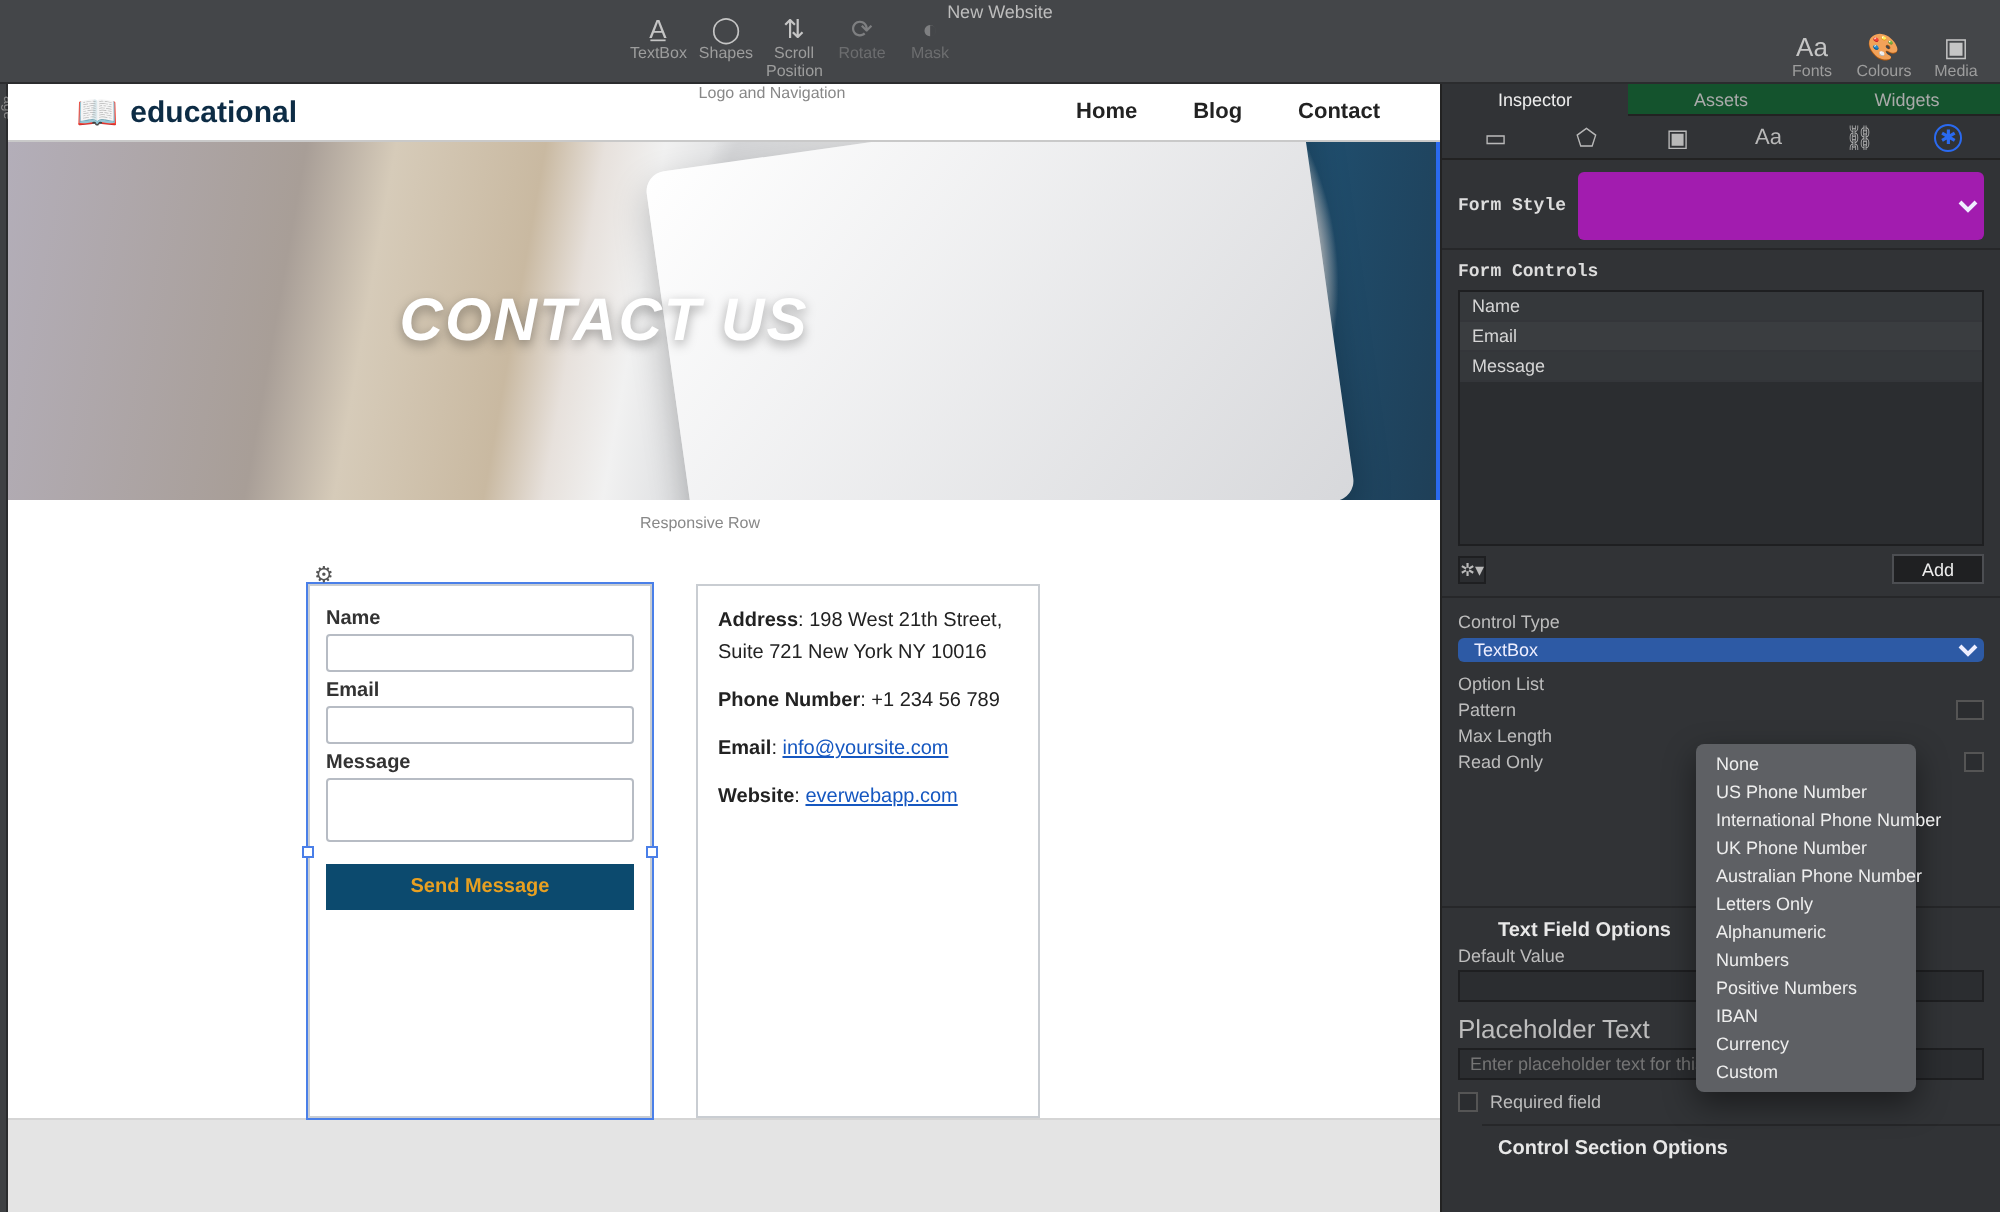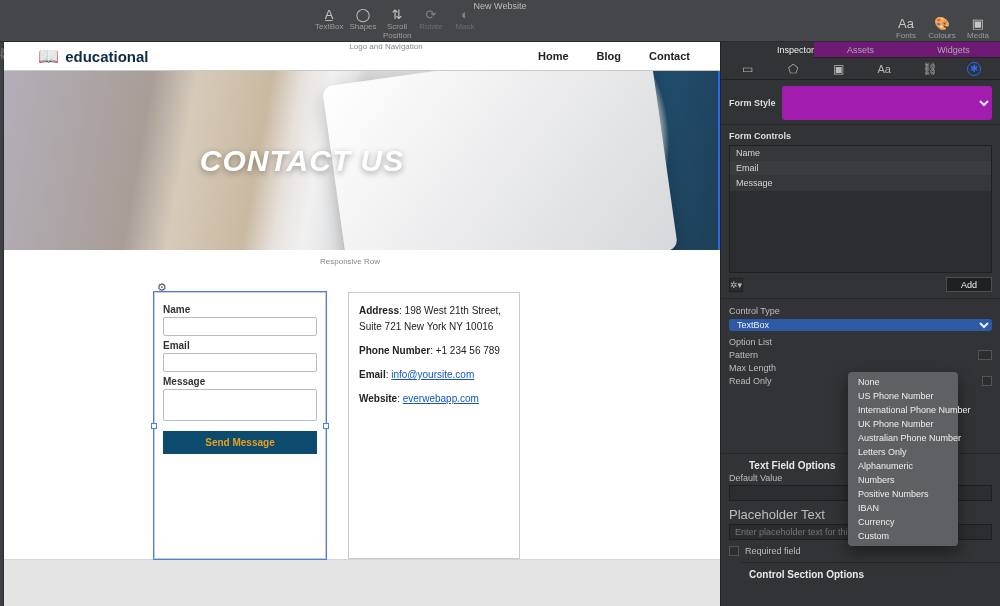--- a/index.html
+++ b/index.html
@@ -234,23 +234,23 @@
     height:16px;
     font-size:9px;
   }
   .insp-tabs div {
     flex:1;
     text-align:center;
     line-height:16px;
     cursor:pointer;
     color:#aaa;
     border-bottom:1px solid #222;
-    background:#701a75;
-  }
-  .insp-tabs div.active { background:#313336; color:#eee; border-bottom:1px solid #313336;text-align:right;}
+    background:#14532d;
+  }
+  .insp-tabs div.active { background:#313336; color:#eee; border-bottom:1px solid #313336;}
   .mini-icon-row{
     display:flex;
     justify-content:space-around;
     align-items:center;
     height:22px;
     border-bottom:1px solid #222;
     padding:0 4px;
   }
   .mini-icon-row span{
     width:16px;height:16px;
@@ -262,21 +262,21 @@
     border:1px solid #2a6af0;
     border-radius:50%;
     width:14px;height:14px;
     font-size:10px;
   }
 
   .section {
     padding:6px 8px 4px 8px;
     border-bottom:1px solid #262729;
   }
-  .section .sec-title { font-size:9px; color:#ddd; margin-bottom:4px; font-weight:600;}
+  .section .sec-title { font-size:9px; color:#ddd; margin-bottom:4px; font-weight:600;font-family:Liberation Mono, monospace;}
   .rowflex { display:flex; align-items:center; gap:6px;}
   .styleselect{
     flex:1;
     background:#a21caf;
     color:#eef;
     border:none;
     border-radius:3px;
     font-size:9px;
     padding:17px 4px;
     height:14px;

